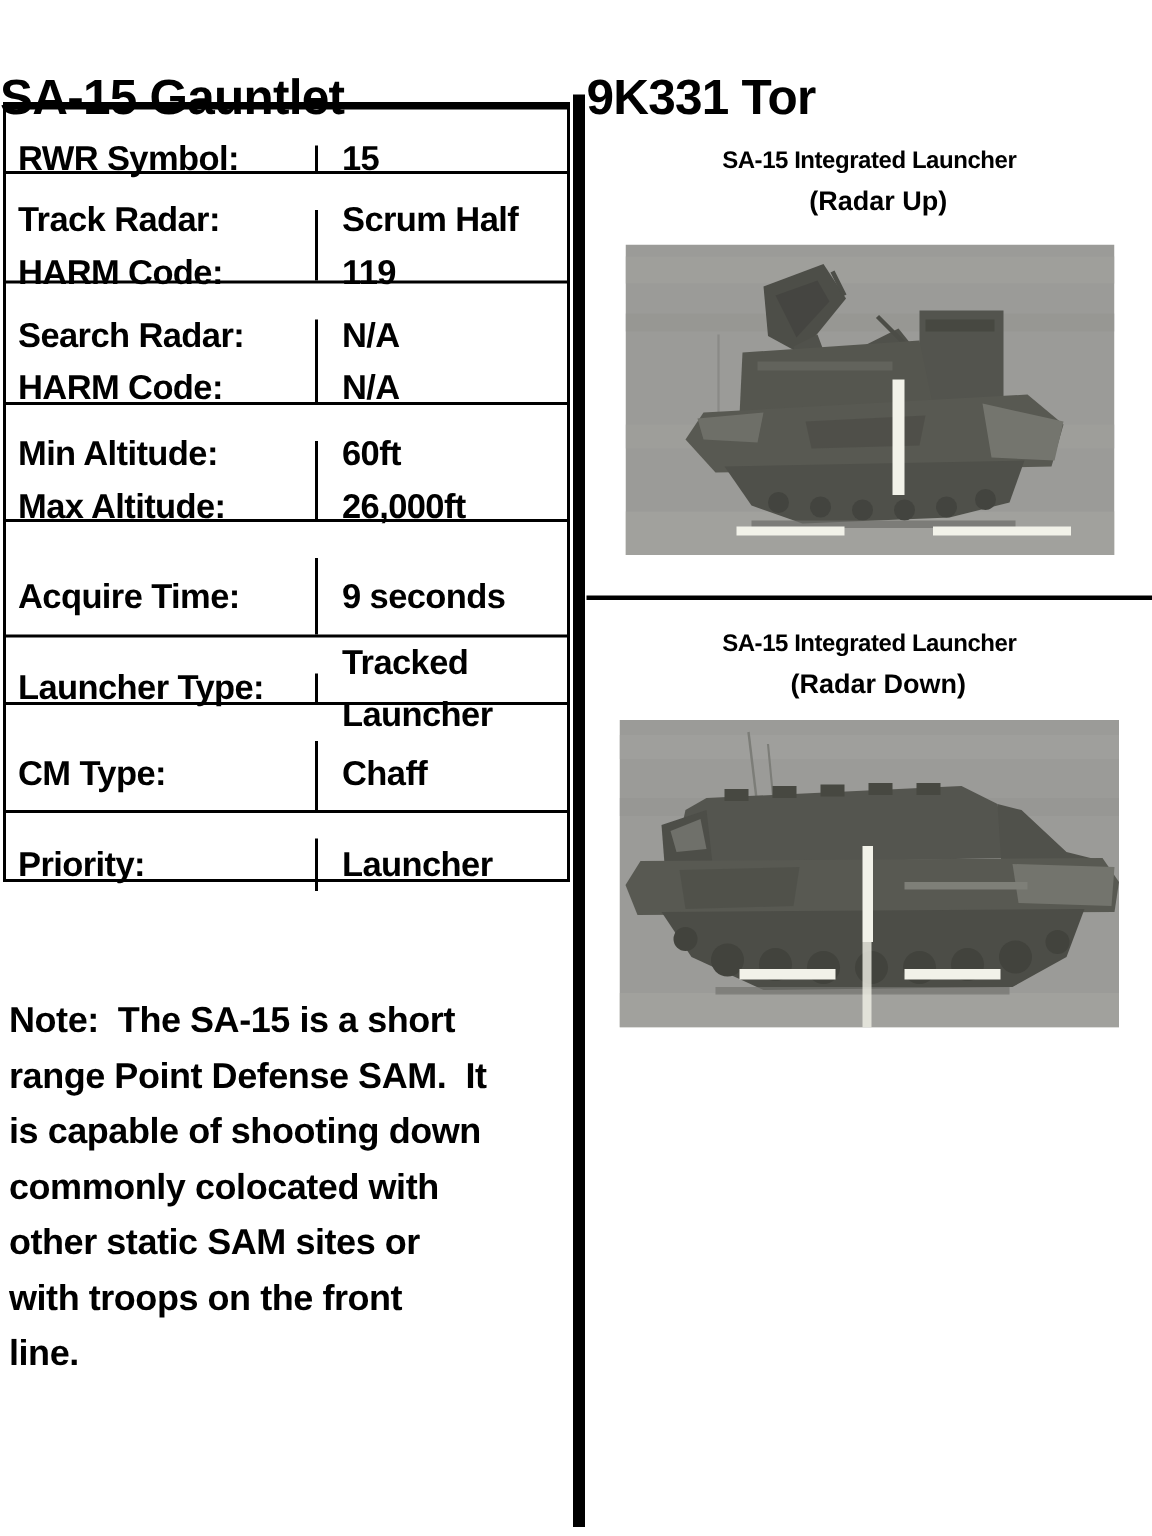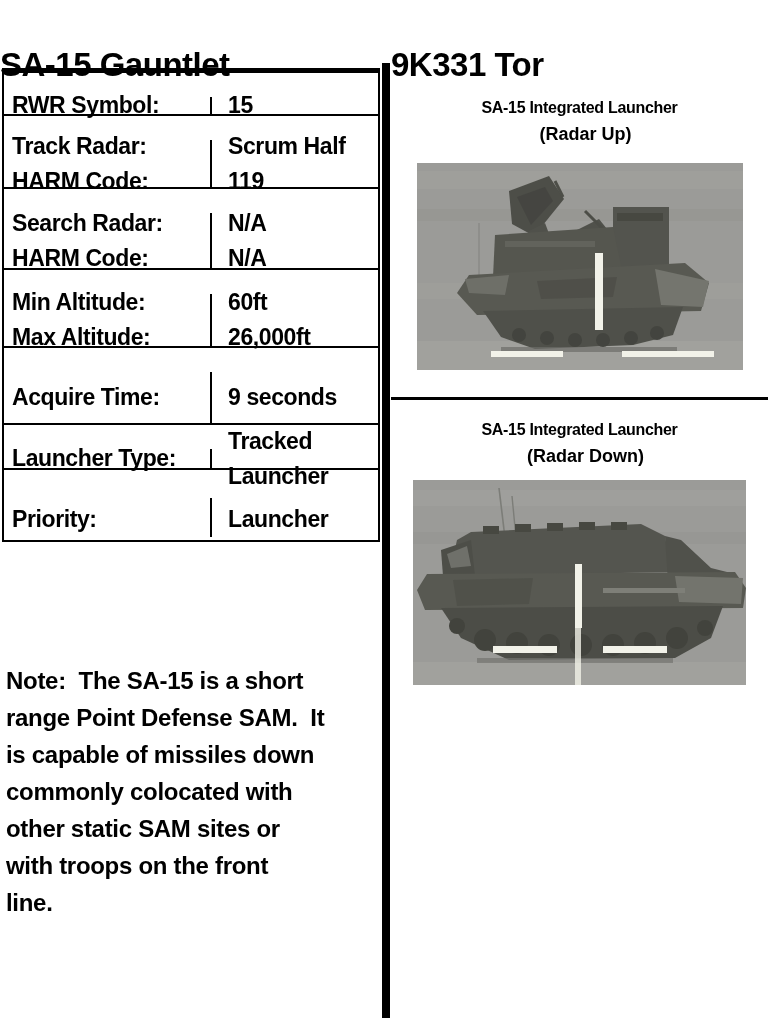--- a/index.html
+++ b/index.html
@@ -109,32 +109,40 @@
         <div class="cell lcell">
           <div class="tline">Launcher Type:</div>
         </div>
         <div class="cell vcell">
           <div class="tline">Tracked</div>
           <div class="tline">Launcher</div>
         </div>
       </div>
       <div class="trow">
         <div class="cell lcell">
+          <div class="tline">CM Type:</div>
+        </div>
+        <div class="cell vcell">
+          <div class="tline">Chaff</div>
+        </div>
+      </div>
+      <div class="trow">
+        <div class="cell lcell">
           <div class="tline">Priority:</div>
         </div>
         <div class="cell vcell">
           <div class="tline">Launcher</div>
         </div>
       </div>
     </div>
 
   <div class="note">
       <div class="nline">Note:  The SA-15 is a short</div>
       <div class="nline">range Point Defense SAM.  It</div>
-      <div class="nline">is capable of missiles down</div>
+      <div class="nline">is capable of shooting down</div>
       <div class="nline">commonly colocated with</div>
       <div class="nline">other static SAM sites or</div>
       <div class="nline">with troops on the front</div>
       <div class="nline">line.</div>
     </div>
 
   <div class="right-col">
 
     <div class="sec-title">SA-15 Integrated Launcher</div>
     <div class="sec-sub">(Radar Up)</div>

